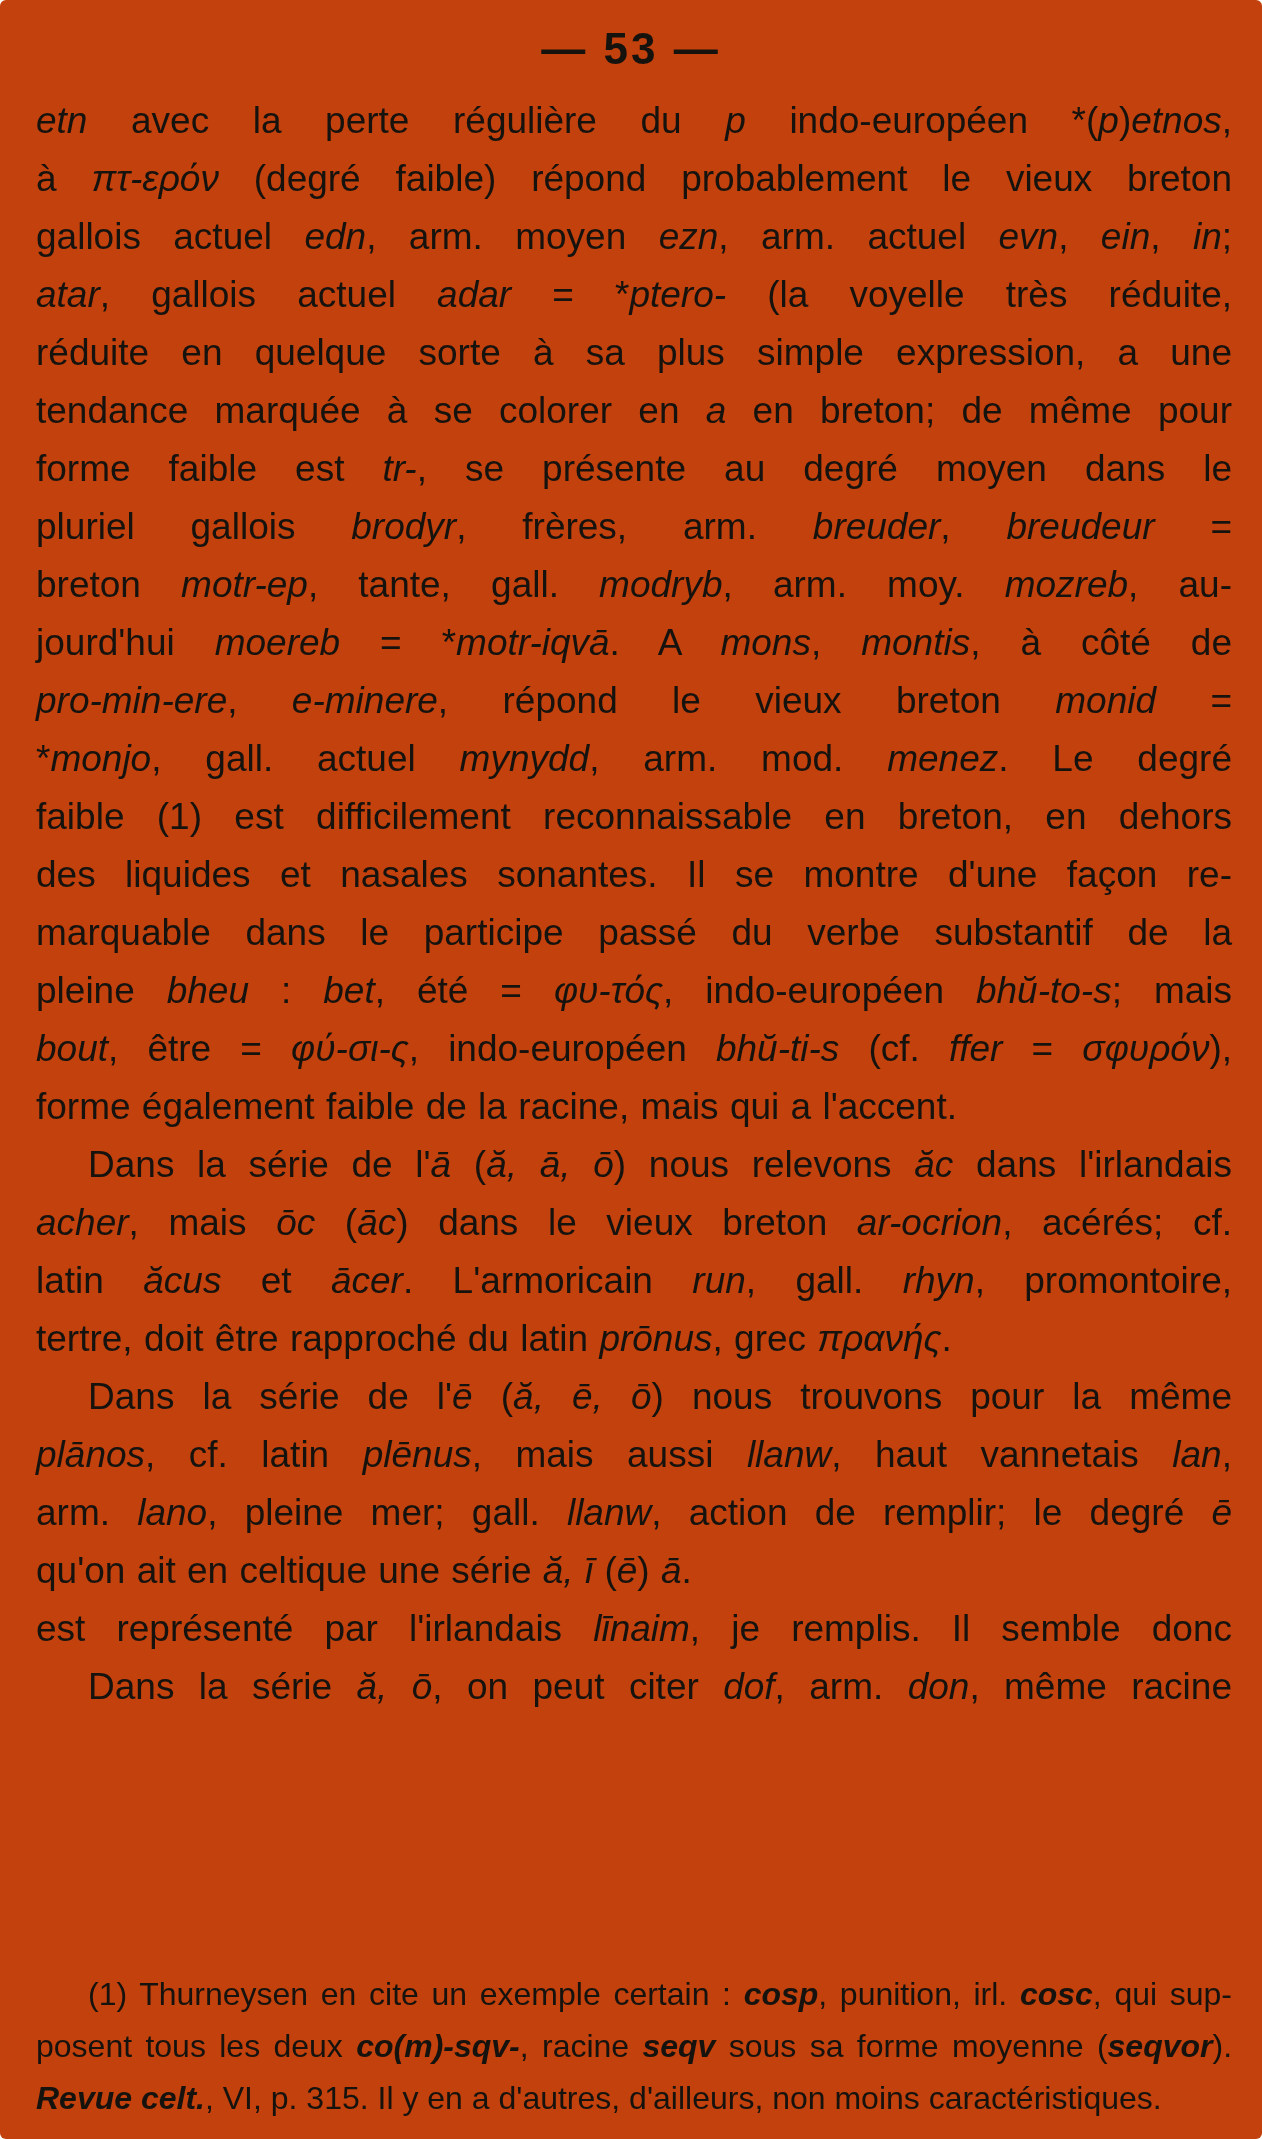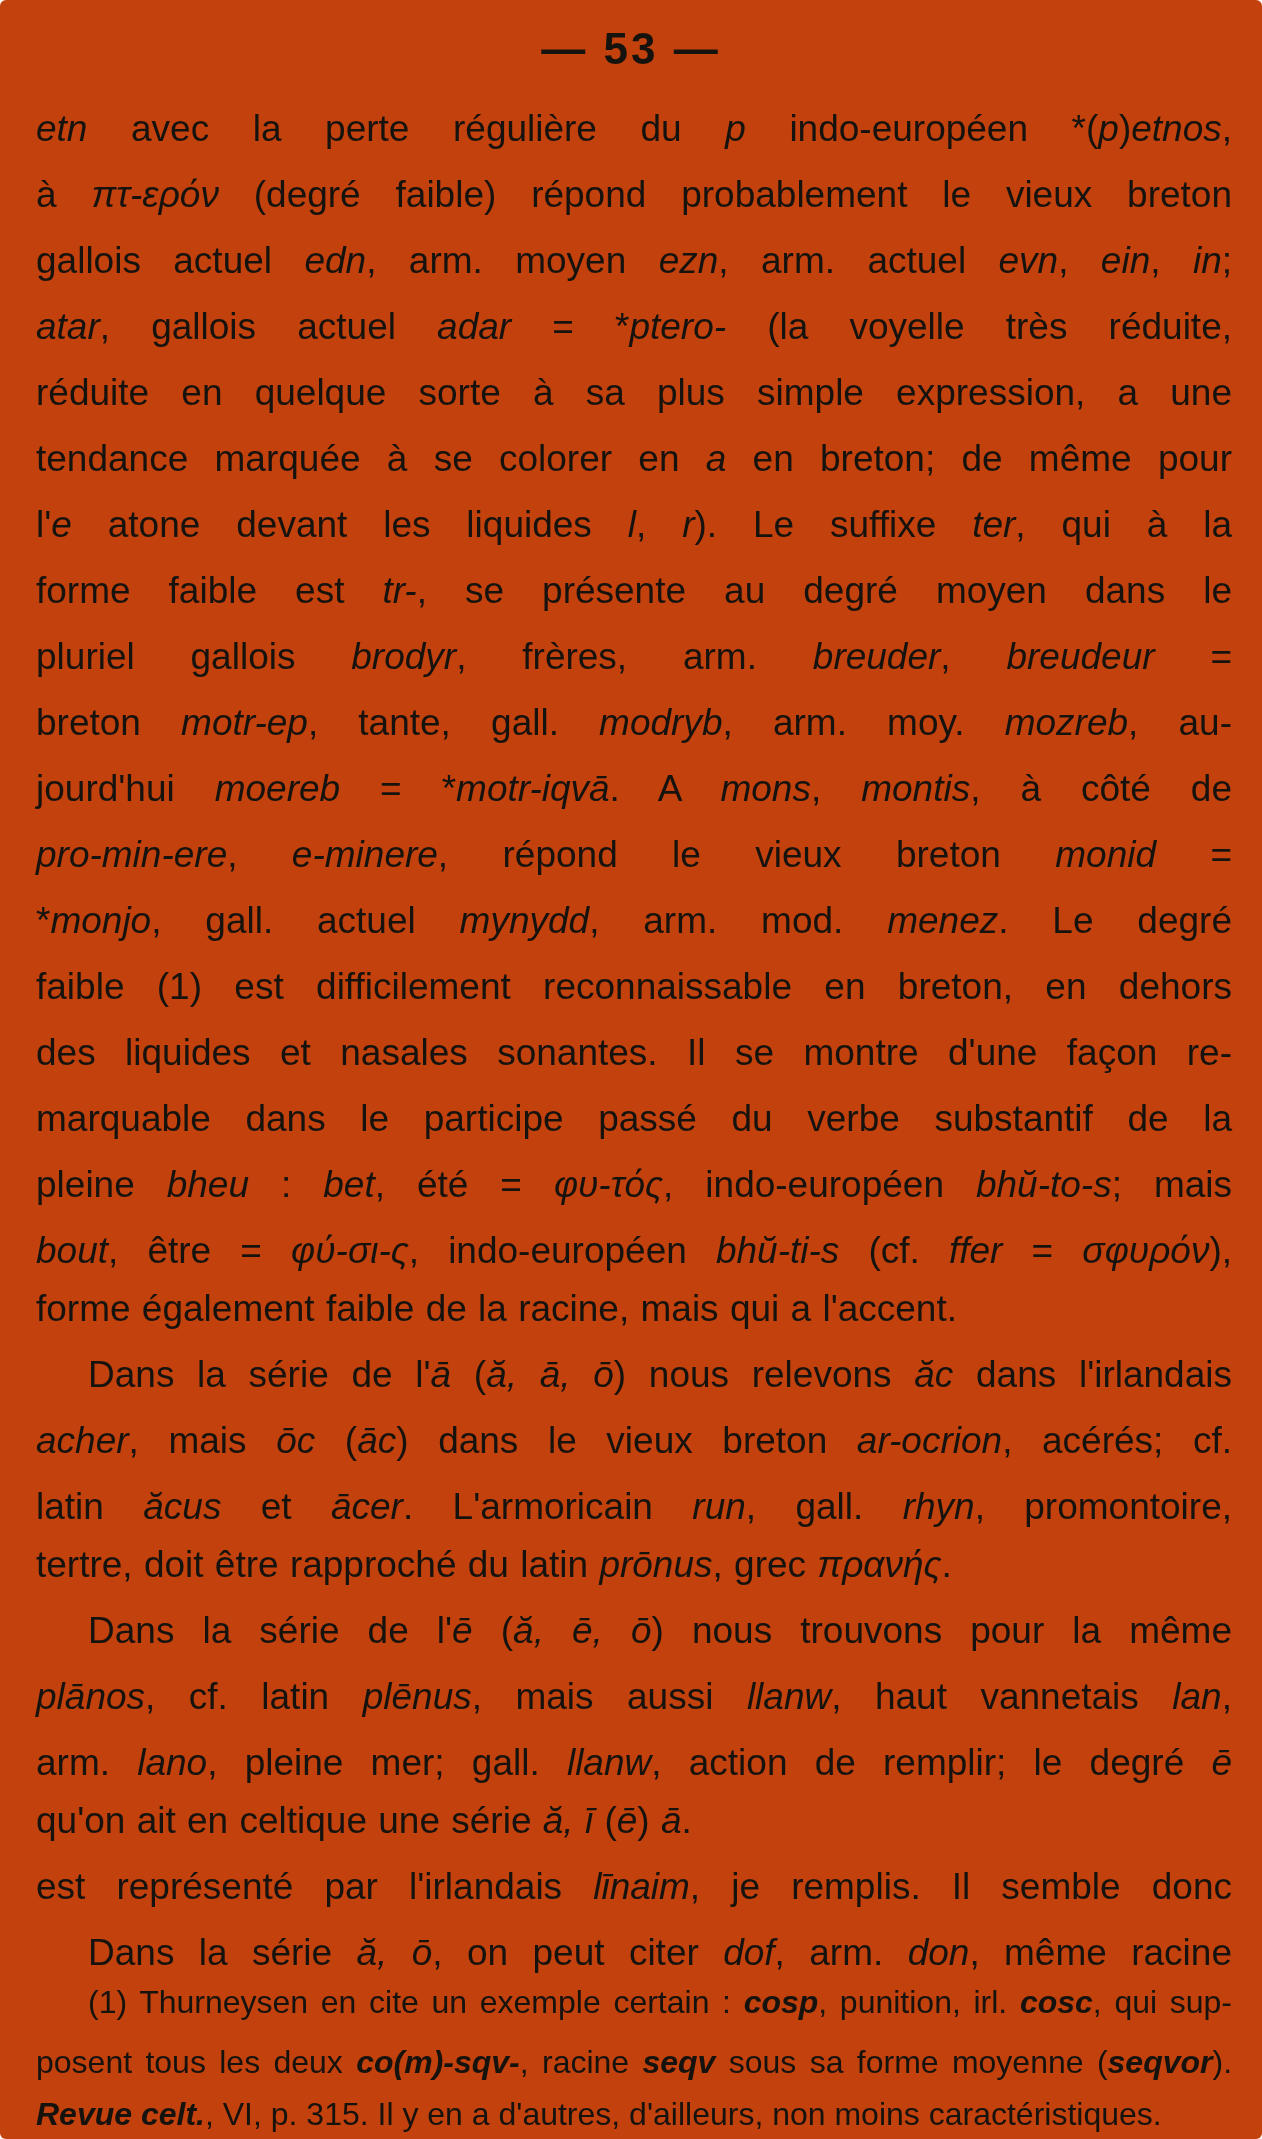--- a/index.html
+++ b/index.html
@@ -20,21 +20,21 @@
   .body-text{
     position:absolute;left:36px;top:92px;width:1196px;
     font-size:37px;line-height:58px;
     word-spacing:1px;
   }
   .footnote{
     position:absolute;left:36px;top:1968px;width:1196px;
     font-size:32px;line-height:52px;
   }
   .line{text-align:left;}
-  .line.just{text-align:justify;text-align-last:justify;text-justify:inter-word;margin-top:8px;}
+  .line.just{text-align:justify;text-align-last:justify;text-justify:inter-word;}
   .line.ind{text-indent:52px;}
   .i{font-style:italic;}
   .gk{font-style:italic;}
   .footnote .i{font-weight:600;}
   .speck{
     position:absolute;background:#2a2username2a26;border-radius:50%;opacity:.85;
   }
   .speck.a{left:452px;top:54px;width:6px;height:5px;}
   .speck.b{left:1234px;top:36px;width:5px;height:5px;}
   .speck.c{left:6px;top:322px;width:6px;height:12px;transform:rotate(14deg);}
@@ -48,21 +48,20 @@
     <span>— 53 —</span>
   </div>
 
   <div class="body-text">
       <div class="line just"><span class="i">etn</span><span> avec la perte régulière du </span><span class="i">p</span><span> indo-européen *(</span><span class="i">p</span><span>)</span><span class="i">etnos</span><span>,</span></div>
       <div class="line just"><span>à </span><span class="gk">πτ-ερόν</span><span> (degré faible) répond probablement le vieux breton</span></div>
       <div class="line just"><span>gallois actuel </span><span class="i">edn</span><span>, arm. moyen </span><span class="i">ezn</span><span>, arm. actuel </span><span class="i">evn</span><span>, </span><span class="i">ein</span><span>, </span><span class="i">in</span><span>;</span></div>
       <div class="line just"><span class="i">atar</span><span>, gallois actuel </span><span class="i">adar</span><span> = *</span><span class="i">ptero-</span><span> (la voyelle très réduite,</span></div>
       <div class="line just"><span>réduite en quelque sorte à sa plus simple expression, a une</span></div>
       <div class="line just"><span>tendance marquée à se colorer en </span><span class="i">a</span><span> en breton; de même pour</span></div>
-      <div class="line just"><span>l'</span><span class="i">e</span><span> atone devant les liquides </span><span class="i">l</span><span>, </span><span class="i">r</span><span>). Le suffixe </span><span class="i">ter</span><span>, qui à la</span></div>
       <div class="line just"><span>forme faible est </span><span class="i">tr-</span><span>, se présente au degré moyen dans le</span></div>
       <div class="line just"><span>pluriel gallois </span><span class="i">brodyr</span><span>, frères, arm. </span><span class="i">breuder</span><span>, </span><span class="i">breudeur</span><span> =</span></div>
       <div class="line just"><span>breton </span><span class="i">motr-ep</span><span>, tante, gall. </span><span class="i">modryb</span><span>, arm. moy. </span><span class="i">mozreb</span><span>, au-</span></div>
       <div class="line just"><span>jourd'hui </span><span class="i">moereb</span><span> = *</span><span class="i">motr-iqvā</span><span>. A </span><span class="i">mons</span><span>, </span><span class="i">montis</span><span>, à côté de</span></div>
       <div class="line just"><span class="i">pro-min-ere</span><span>, </span><span class="i">e-minere</span><span>, répond le vieux breton </span><span class="i">monid</span><span> =</span></div>
       <div class="line just"><span>*</span><span class="i">monjo</span><span>, gall. actuel </span><span class="i">mynydd</span><span>, arm. mod. </span><span class="i">menez</span><span>. Le degré</span></div>
       <div class="line just"><span>faible (1) est difficilement reconnaissable en breton, en dehors</span></div>
       <div class="line just"><span>des liquides et nasales sonantes. Il se montre d'une façon re-</span></div>
       <div class="line just"><span>marquable dans le participe passé du verbe substantif de la</span></div>
       <div class="line just"><span>pleine </span><span class="i">bheu</span><span> : </span><span class="i">bet</span><span>, été = </span><span class="gk">φυ-τός</span><span>, indo-européen </span><span class="i">bhŭ-to-s</span><span>; mais</span></div>

